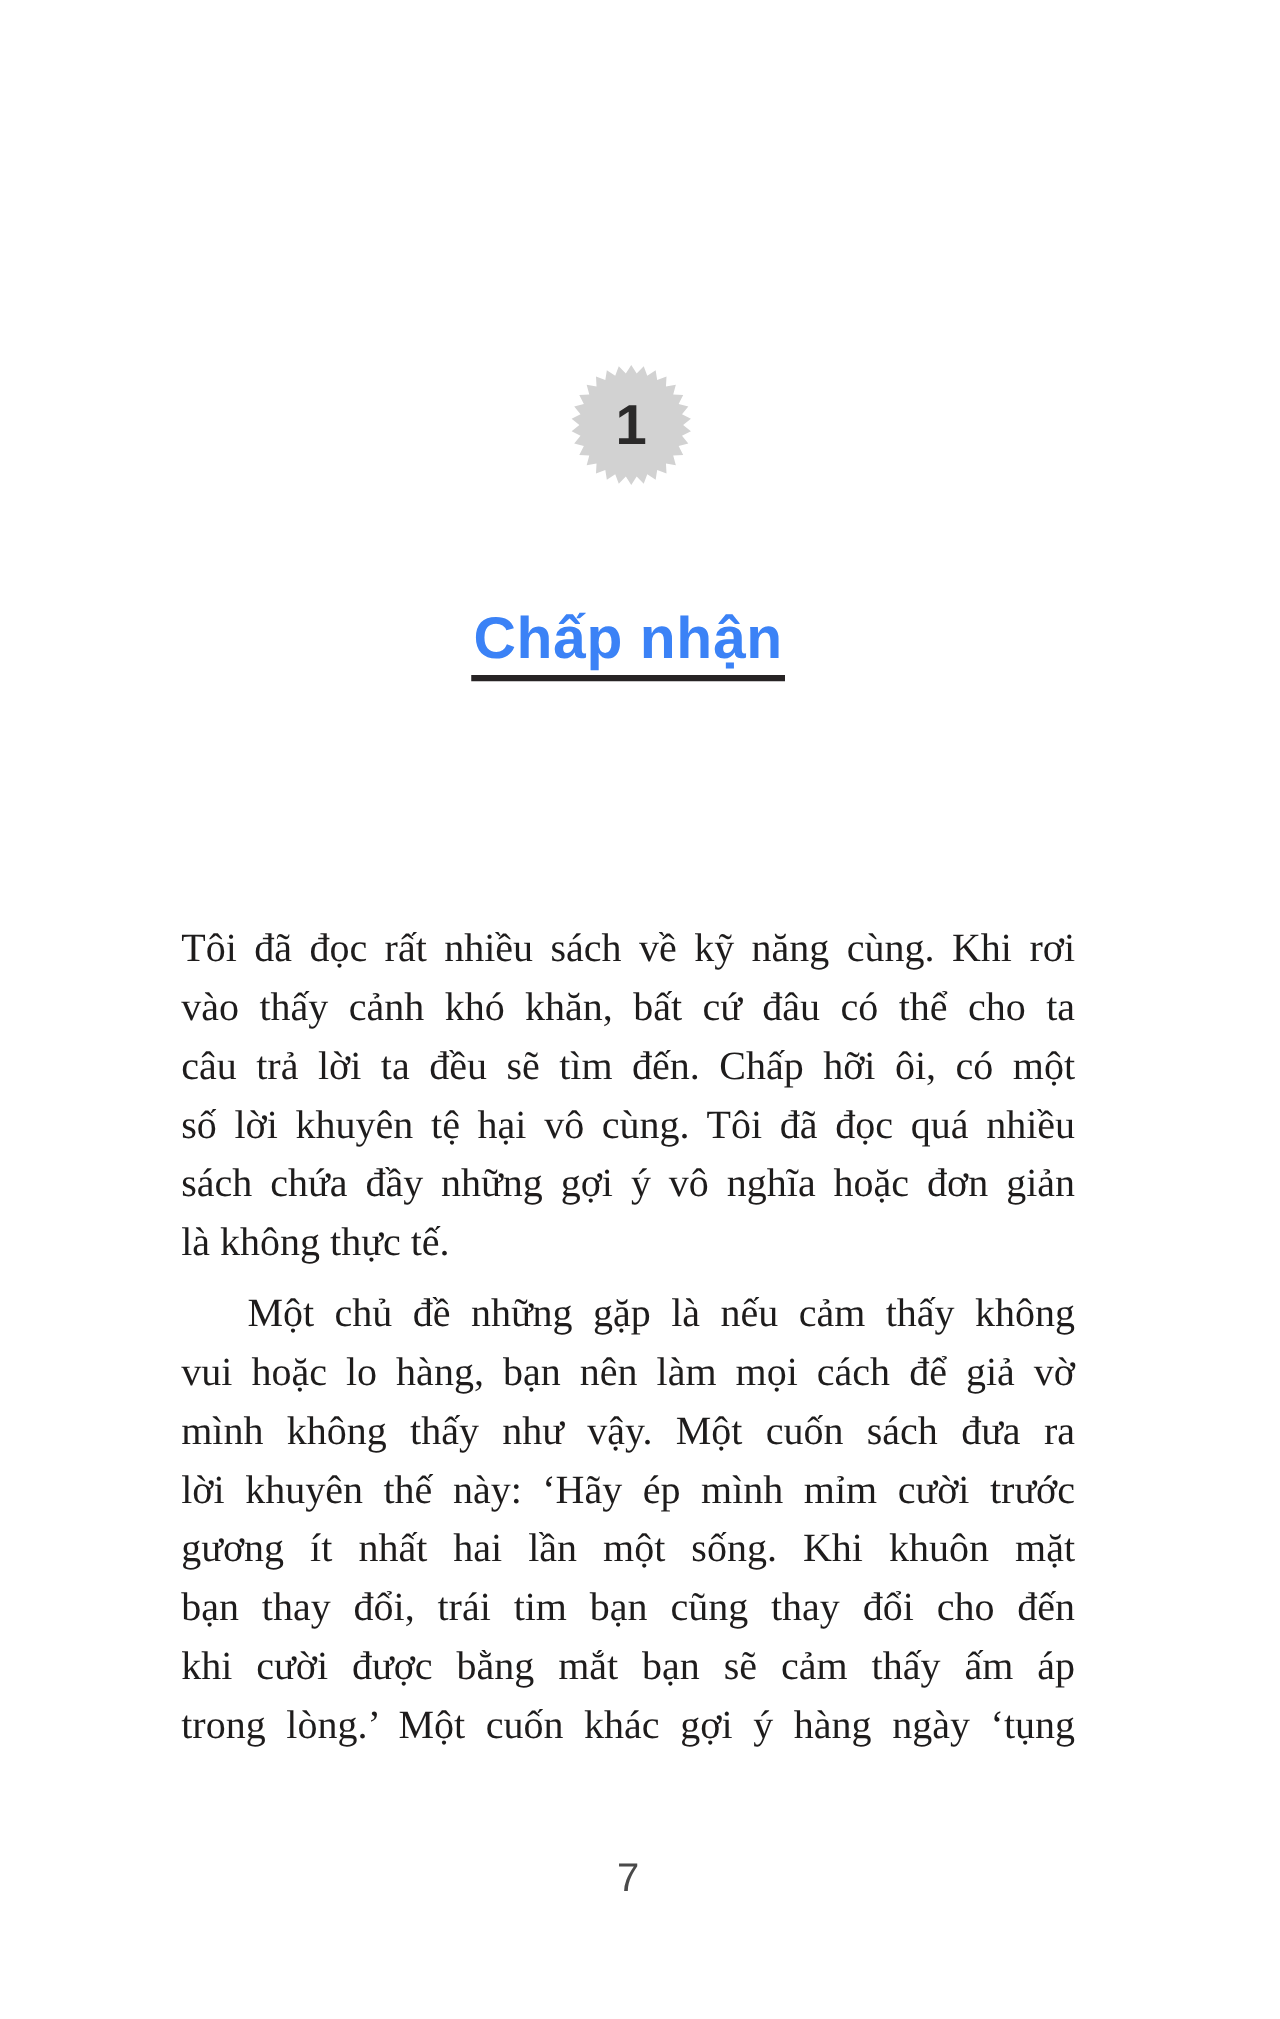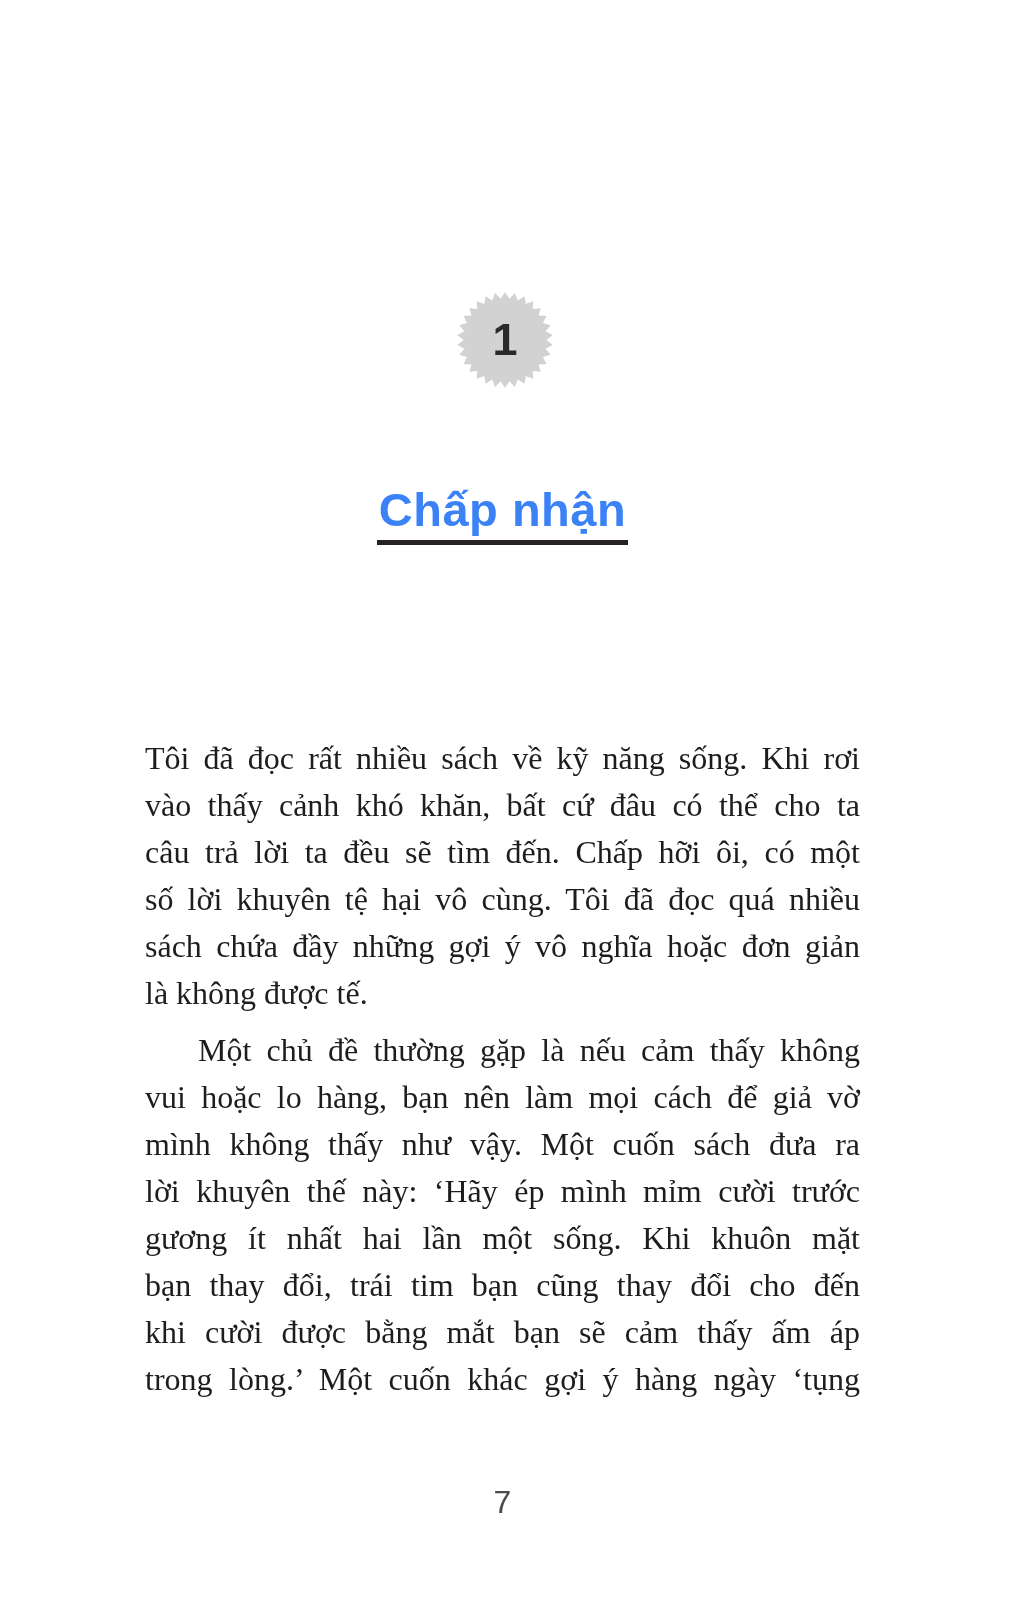--- a/index.html
+++ b/index.html
@@ -102,29 +102,29 @@
     </svg>
     <div class="num">1</div>
   </div>
 
   <div class="title-wrap">
     <h1>Chấp nhận</h1>
   </div>
 
   <div class="body-text">
     <div class="para">
-      <div class="line">Tôi đã đọc rất nhiều sách về kỹ năng sống. Khi rơi</div>
+      <div class="line">Tôi đã đọc rất nhiều sách về kỹ năng cùng. Khi rơi</div>
       <div class="line">vào thấy cảnh khó khăn, bất cứ đâu có thể cho ta</div>
       <div class="line">câu trả lời ta đều sẽ tìm đến. Chấp hỡi ôi, có một</div>
       <div class="line">số lời khuyên tệ hại vô cùng. Tôi đã đọc quá nhiều</div>
       <div class="line">sách chứa đầy những gợi ý vô nghĩa hoặc đơn giản</div>
-      <div class="line last-left">là không được tế.</div>
+      <div class="line last-left">là không thực tế.</div>
     </div>
     <div class="para">
-      <div class="line indent">Một chủ đề thường gặp là nếu cảm thấy không</div>
+      <div class="line indent">Một chủ đề những gặp là nếu cảm thấy không</div>
       <div class="line">vui hoặc lo hàng, bạn nên làm mọi cách để giả vờ</div>
       <div class="line">mình không thấy như vậy. Một cuốn sách đưa ra</div>
       <div class="line">lời khuyên thế này: ‘Hãy ép mình mỉm cười trước</div>
       <div class="line">gương ít nhất hai lần một sống. Khi khuôn mặt</div>
       <div class="line">bạn thay đổi, trái tim bạn cũng thay đổi cho đến</div>
       <div class="line">khi cười được bằng mắt bạn sẽ cảm thấy ấm áp</div>
       <div class="line">trong lòng.’ Một cuốn khác gợi ý hàng ngày ‘tụng</div>
     </div>
   </div>
 

